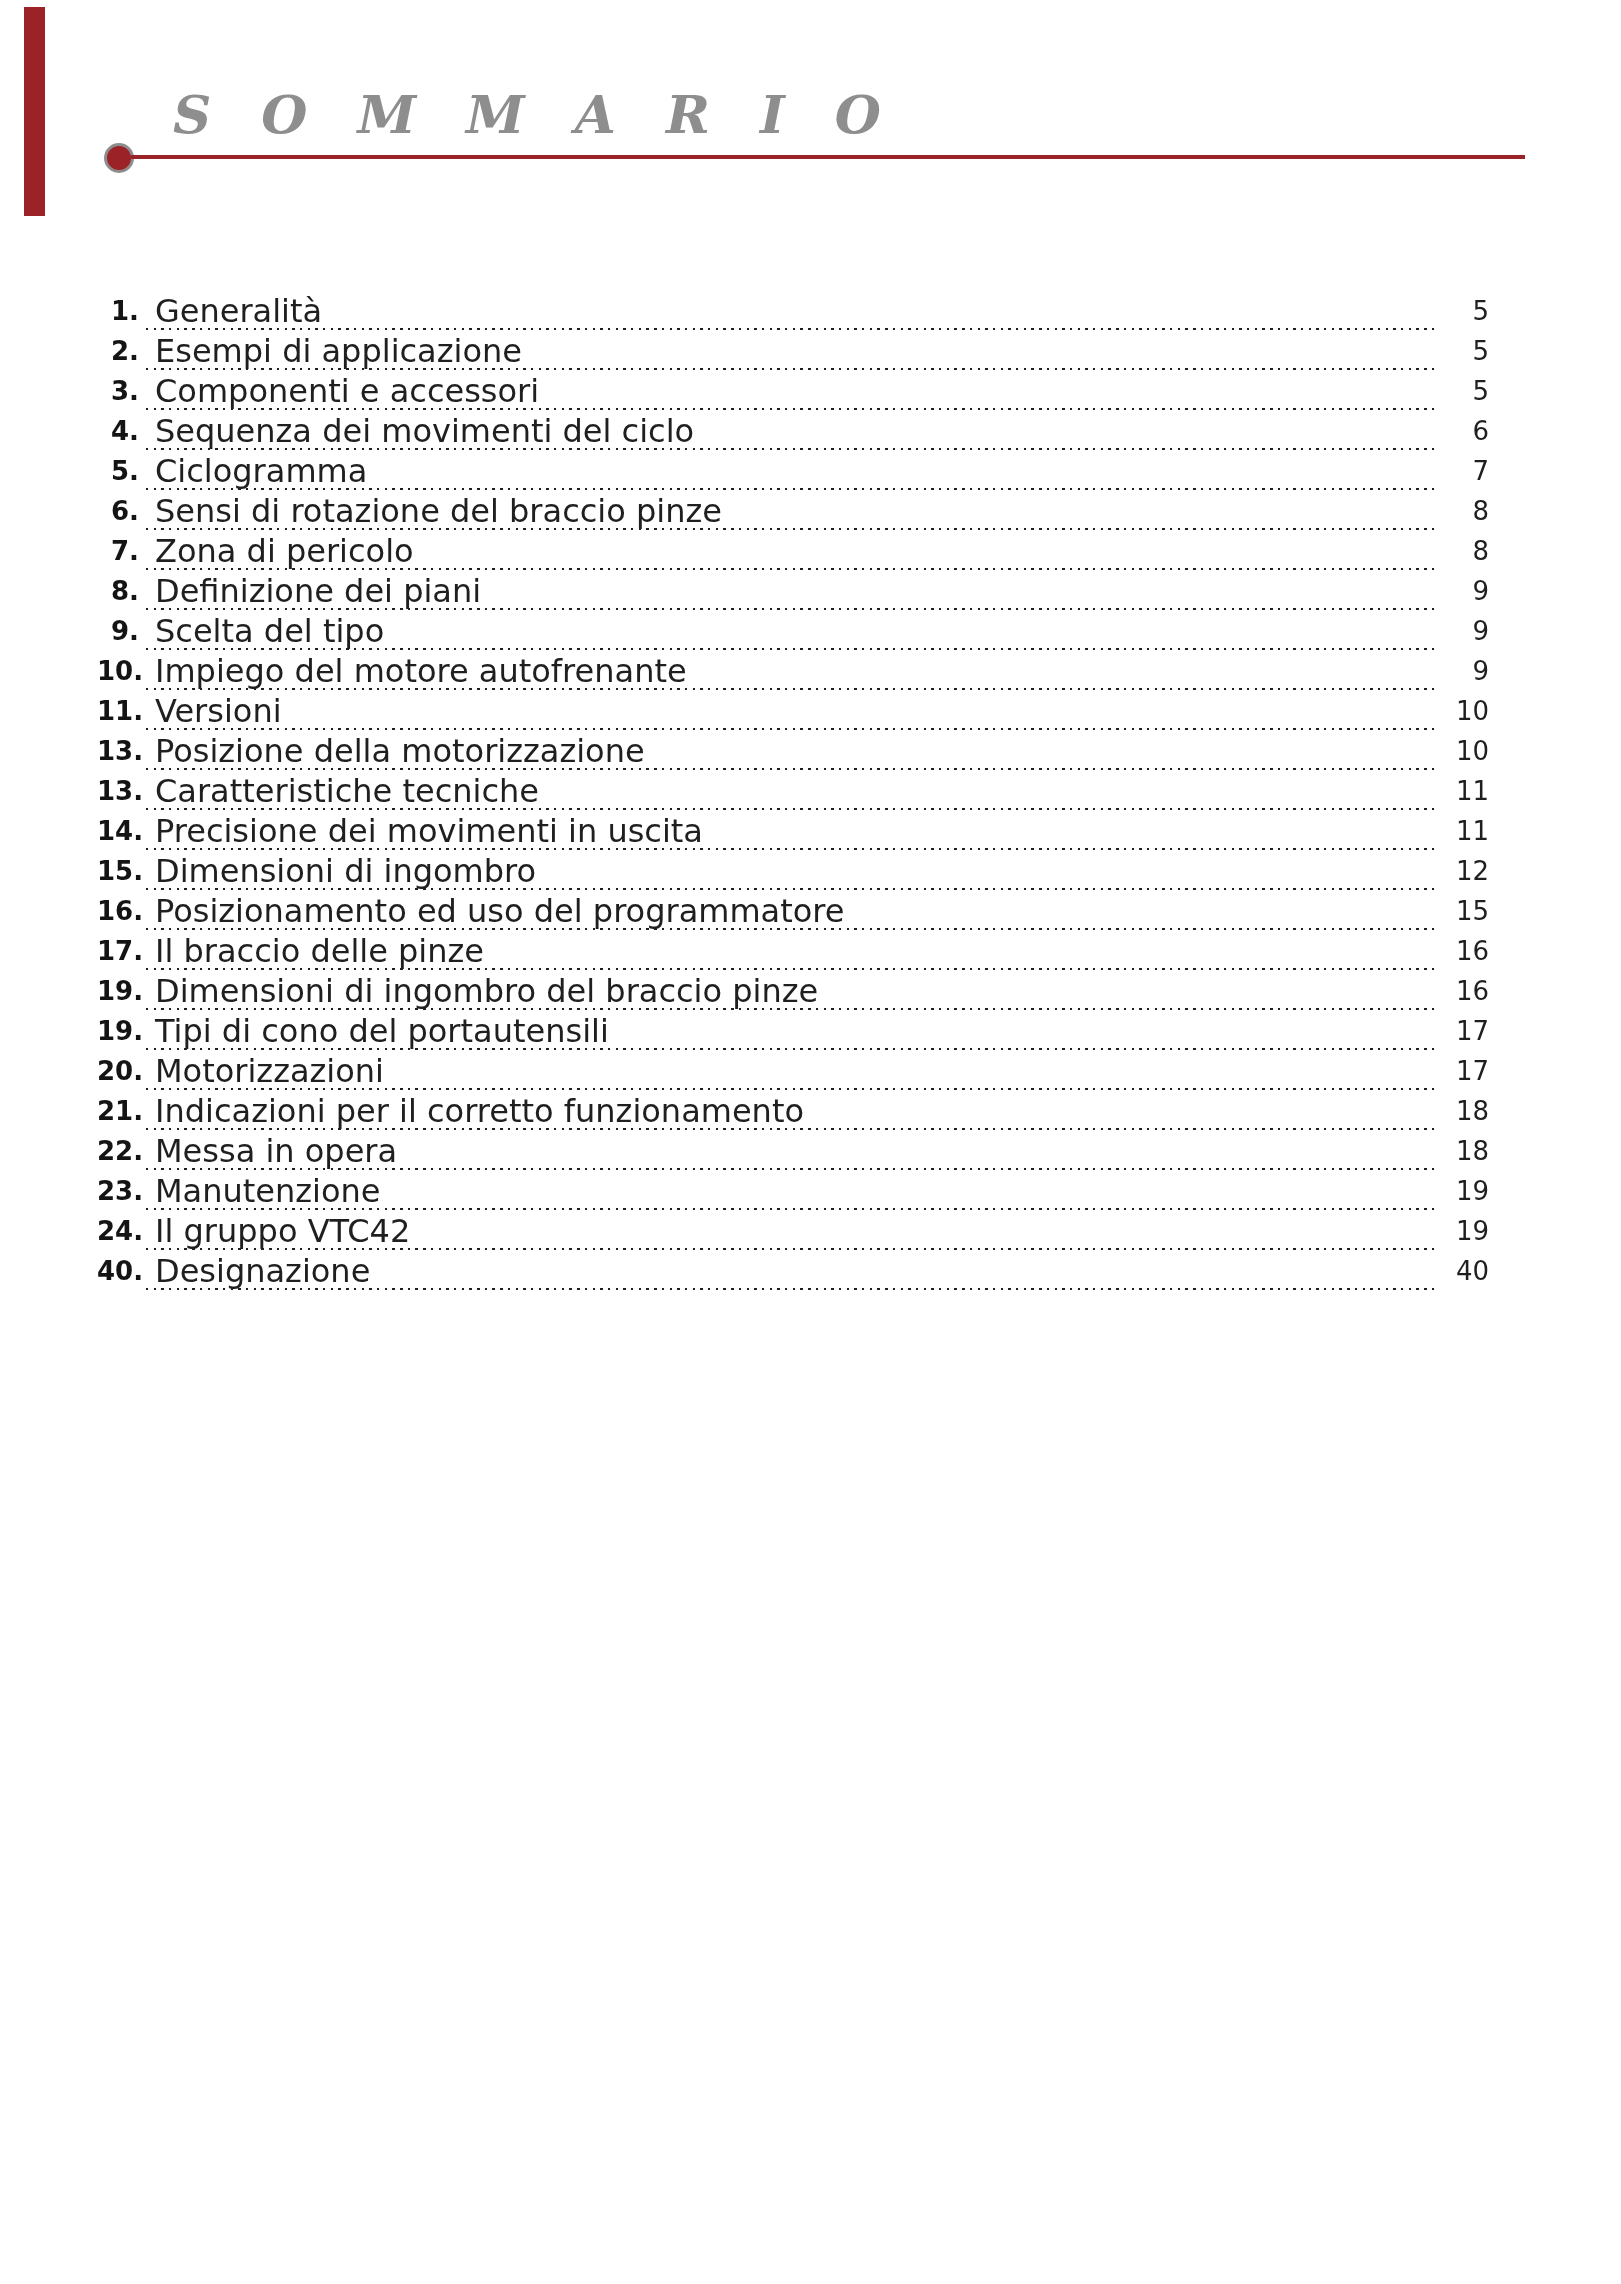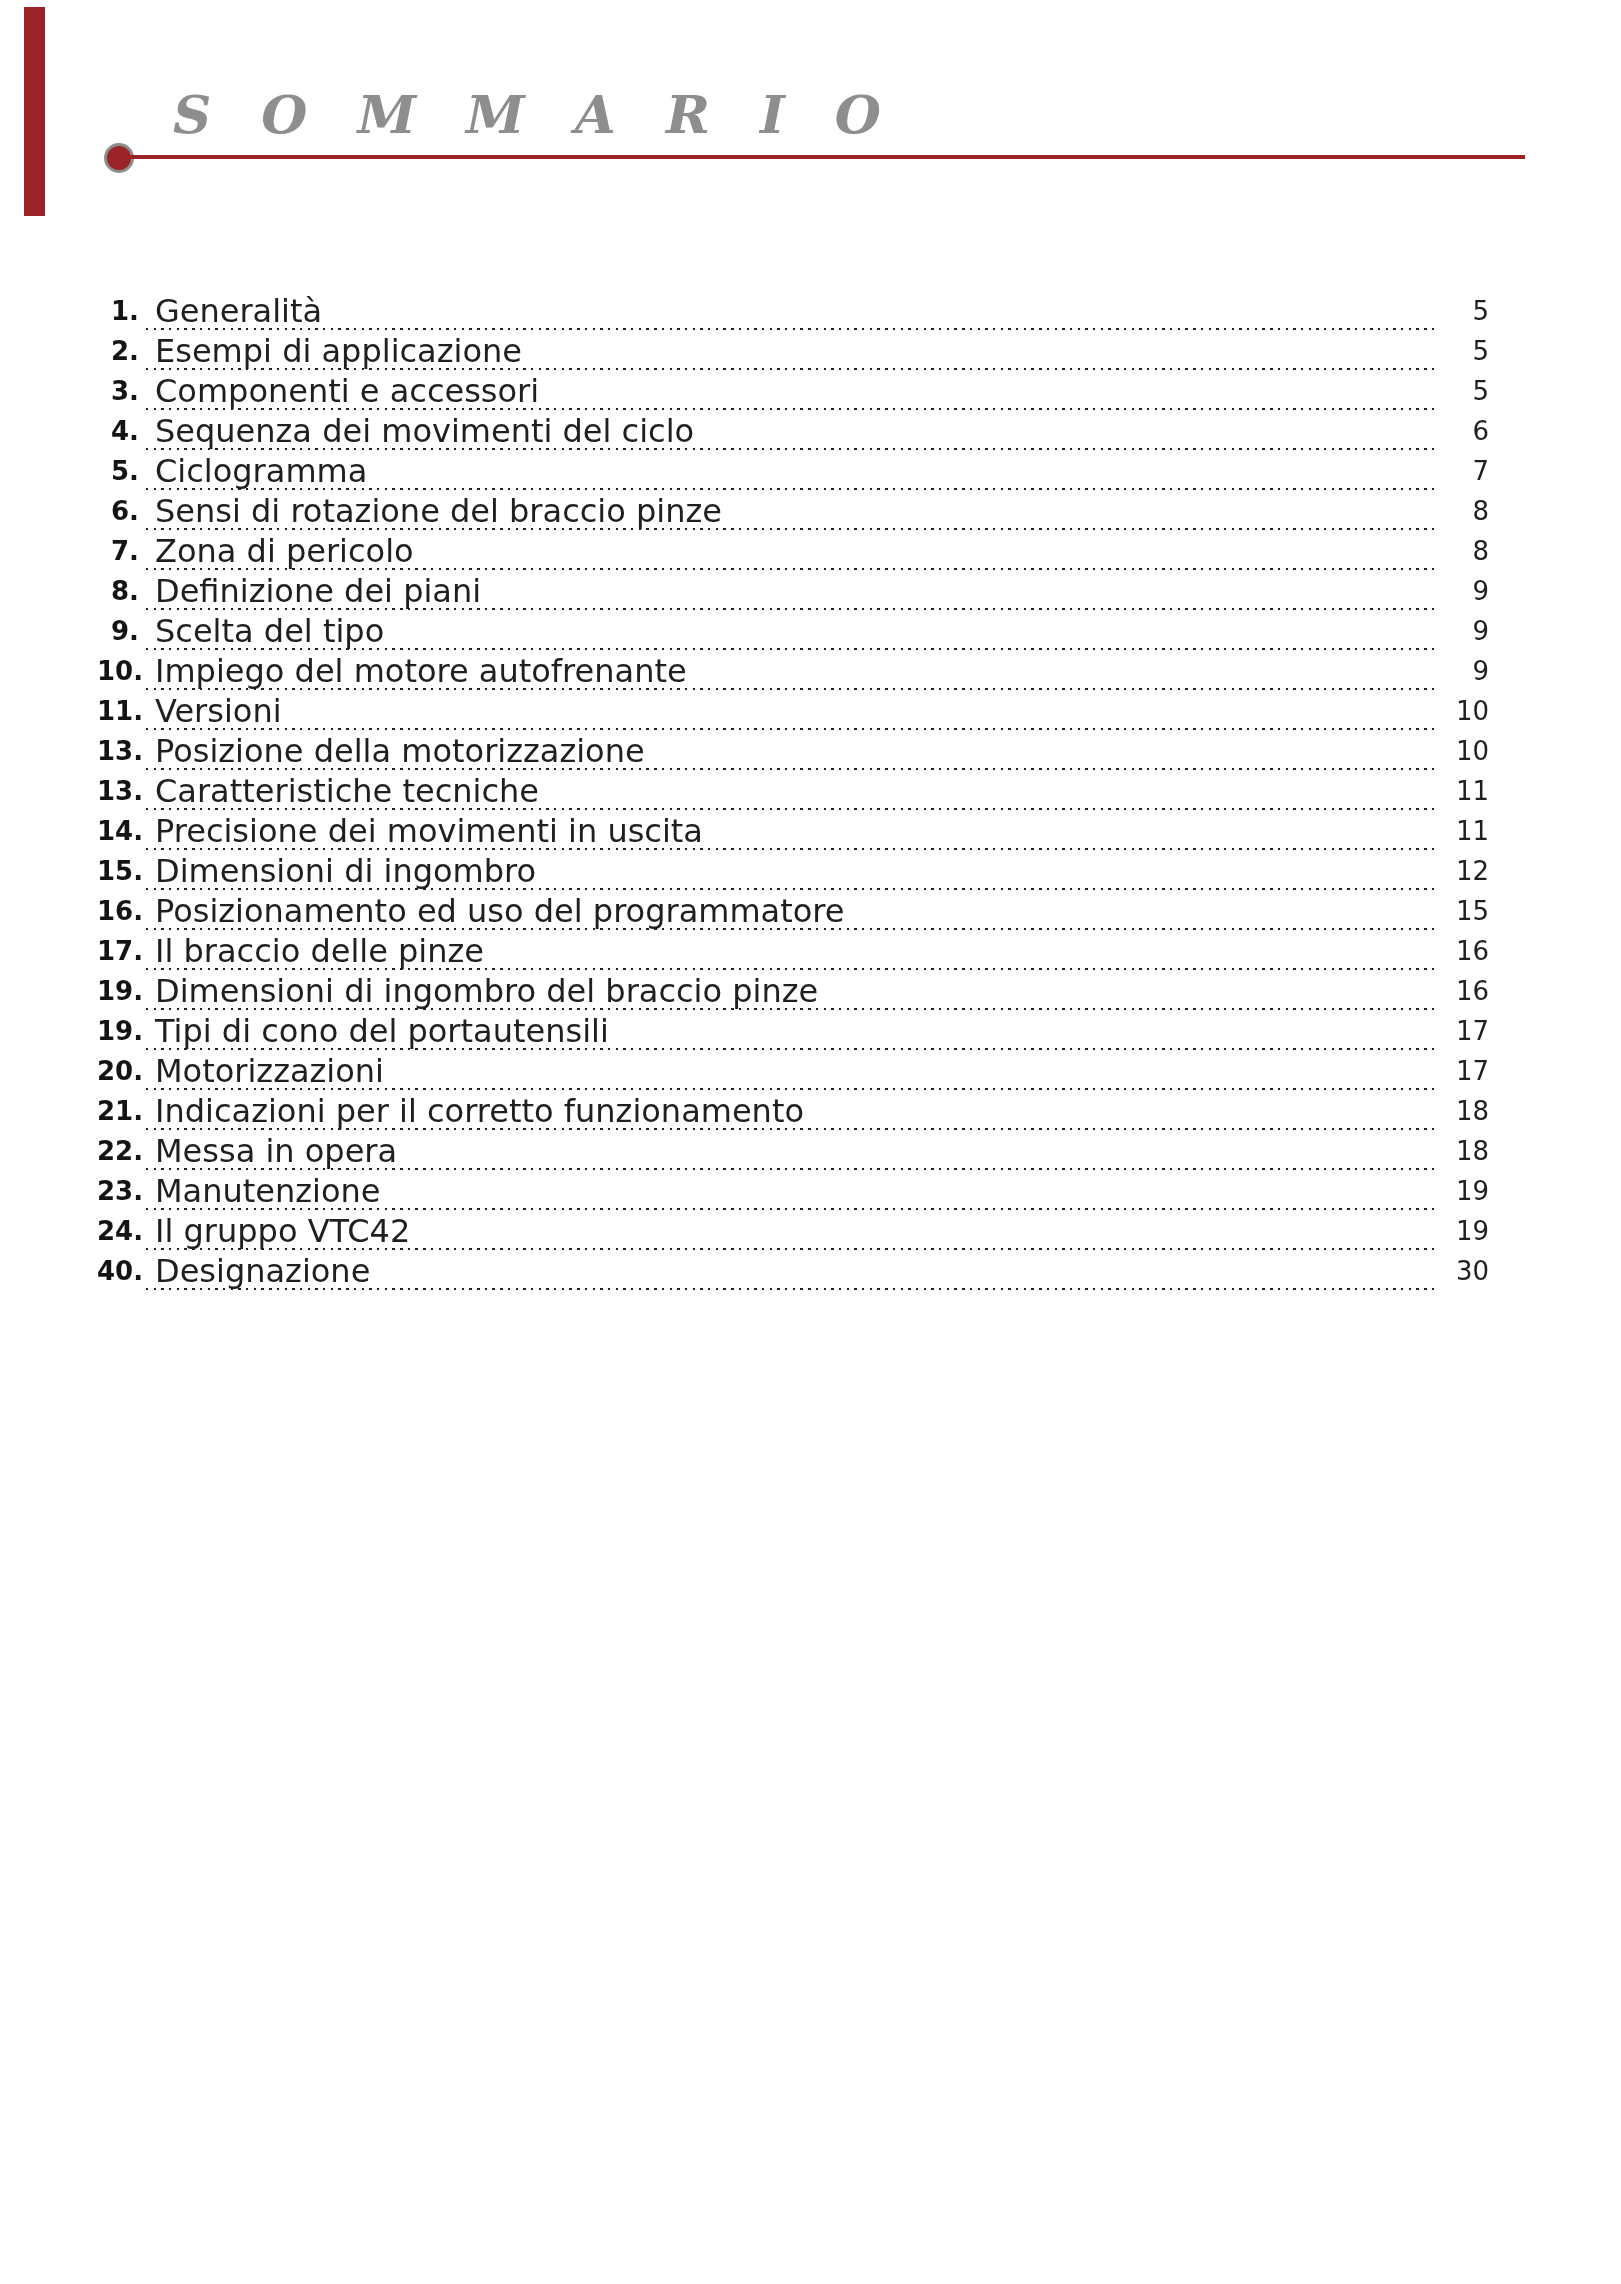--- a/index.html
+++ b/index.html
@@ -267,21 +267,21 @@
       </span>
       <span class="pg">19</span>
     </div>
 
     <div class="row">
       <span class="num">40.</span>
       <span class="mid">
         <span class="label">Designazione</span>
         <span class="leader"></span>
       </span>
-      <span class="pg">30</span>
+      <span class="pg">40</span>
     </div>
   </div>
 
   <div class="f-line-l"></div>
   <div class="f-line-r"></div>
   <div class="f-code">CF1720-0</div>
 
   <svg class="f-logo" viewBox="0 0 146 96" xmlns="http://www.w3.org/2000/svg">
     <path d="M28 60 L42 25 Q47 15 58 12 L76 8 L85 24 L64 30 Q56 32 52 41 L41 64 Z" fill="#9a9a9a"></path>
     <path d="M118 36 L104 71 Q99 81 88 84 L70 88 L61 72 L82 66 Q90 64 94 55 L105 32 Z" fill="#9a9a9a"></path>

